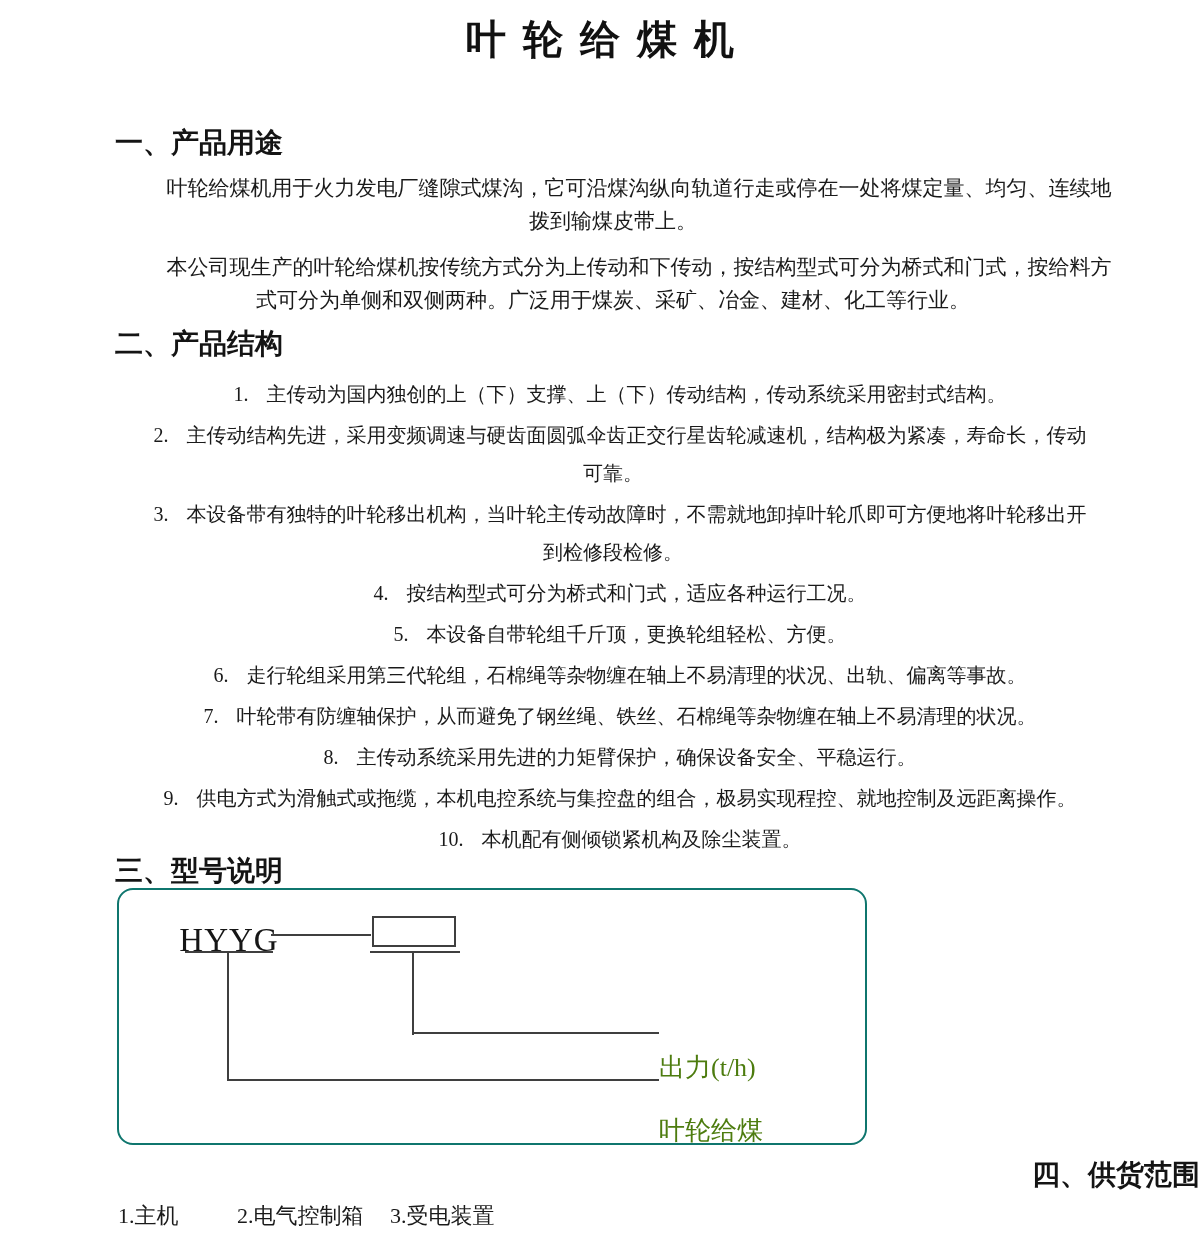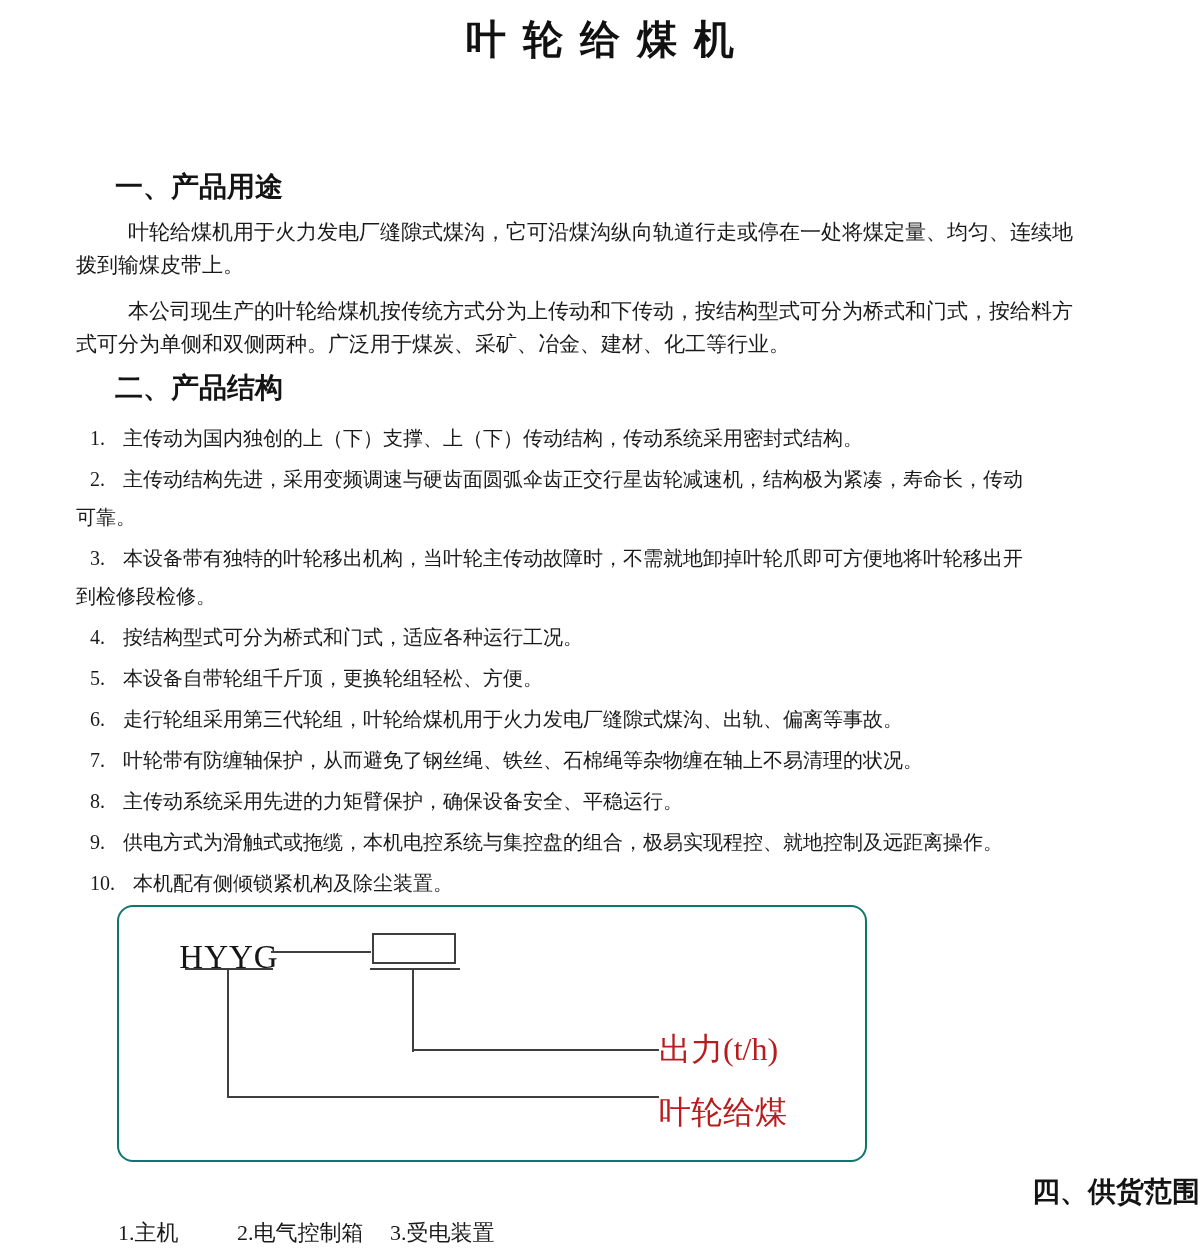--- a/index.html
+++ b/index.html
@@ -25,26 +25,26 @@
   }
 
   .sec-heading {
     margin-left: 115px;
     font-family: "Liberation Sans", "DejaVu Sans", sans-serif;
     font-weight: bold;
     font-size: 28px;
     line-height: 34px;
     color: #141414;
   }
-  .h-usage { margin-top: 108px; }
+  .h-usage { margin-top: 64px; }
   .h-structure { margin-top: 10px; }
   .h-model { margin-top: -7px; }
   .h-supply { margin-top: 13px; text-align: right; }
 
-  .body-col { margin-left: 76px; width: 1010px; font-size: 21px; }
+  .body-col { margin-left: 108px; width: 1010px; font-size: 21px; text-align: center; }
 
   .para {
     line-height: 33px;
     text-indent: 52px;
     white-space: pre-line;
   }
   .p-first { margin-top: 12px; }
   .p-next  { margin-top: 13px; }
 
   .s-list { margin-top: 14px; list-style: none; }
@@ -75,23 +75,24 @@
     color: #161616;
   }
   .spec-box {
     position: absolute; left: 253px; top: 26px;
     width: 84px; height: 31px;
     border: 2px solid #3f3f3f;
     background: #fff;
   }
   .diag-label {
     position: absolute; left: 540px;
-    font-size: 32px; line-height: 30px;
-    color: #b91c1c;
+    font-size: 26px; line-height: 30px;
+    color: #4d7c0f;
     white-space: nowrap;
+    margin-top: 36px;
   }
   .lbl-output { top: 127px; }
   .lbl-feeder { top: 190px; }
 
   .supply-line { margin-left: 100px; margin-top: 10px; font-size: 22px; line-height: 28px; }
   .supply-item { display: inline-block; }
   .sp-1 { margin-left: 18px; }
   .sp-2 { margin-left: 53px; }
   .sp-3 { margin-left: 21px; }
 </style>
@@ -112,27 +113,28 @@
 
   <h2 class="sec-heading h-structure">二、产品结构</h2>
   <div class="body-col s-list">
     <p class="s-item"><span class="s-num">1.</span><span class="s-text">主传动为国内独创的上（下）支撑、上（下）传动结构，传动系统采用密封式结构。</span></p>
     <p class="s-item"><span class="s-num">2.</span><span class="s-text">主传动结构先进，采用变频调速与硬齿面圆弧伞齿正交行星齿轮减速机，结构极为紧凑，寿命长，传动
 可靠。</span></p>
     <p class="s-item"><span class="s-num">3.</span><span class="s-text">本设备带有独特的叶轮移出机构，当叶轮主传动故障时，不需就地卸掉叶轮爪即可方便地将叶轮移出开
 到检修段检修。</span></p>
     <p class="s-item"><span class="s-num">4.</span><span class="s-text">按结构型式可分为桥式和门式，适应各种运行工况。</span></p>
     <p class="s-item"><span class="s-num">5.</span><span class="s-text">本设备自带轮组千斤顶，更换轮组轻松、方便。</span></p>
-    <p class="s-item"><span class="s-num">6.</span><span class="s-text">走行轮组采用第三代轮组，叶轮给煤机用于火力发电厂缝隙式煤沟、出轨、偏离等事故。</span></p>
+    <p class="s-item"><span class="s-num">6.</span><span class="s-text">走行轮组采用第三代轮组，石棉绳等杂物缠在轴上不易清理的状况、出轨、偏离等事故。</span></p>
     <p class="s-item"><span class="s-num">7.</span><span class="s-text">叶轮带有防缠轴保护，从而避免了钢丝绳、铁丝、石棉绳等杂物缠在轴上不易清理的状况。</span></p>
     <p class="s-item"><span class="s-num">8.</span><span class="s-text">主传动系统采用先进的力矩臂保护，确保设备安全、平稳运行。</span></p>
     <p class="s-item"><span class="s-num">9.</span><span class="s-text">供电方式为滑触式或拖缆，本机电控系统与集控盘的组合，极易实现程控、就地控制及远距离操作。</span></p>
     <p class="s-item"><span class="s-num">10.</span><span class="s-text">本机配有侧倾锁紧机构及除尘装置。</span></p>
   </div>
 
+  <h2 class="sec-heading h-model">三、型号说明</h2>
 
   <div class="model-diagram">
     <div class="model-code">HYYG</div>
     <div class="dline" style="left:66px; top:61px; width:88px; height:2px;"></div>
     <div class="dline" style="left:152px; top:44px; width:100px; height:2px;"></div>
     <div class="spec-box"></div>
     <div class="dline" style="left:251px; top:61px; width:90px; height:2px;"></div>
     <div class="dline" style="left:108px; top:63px; width:2px; height:128px;"></div>
     <div class="dline" style="left:108px; top:189px; width:432px; height:2px;"></div>
     <div class="dline" style="left:293px; top:63px; width:2px; height:82px;"></div>

